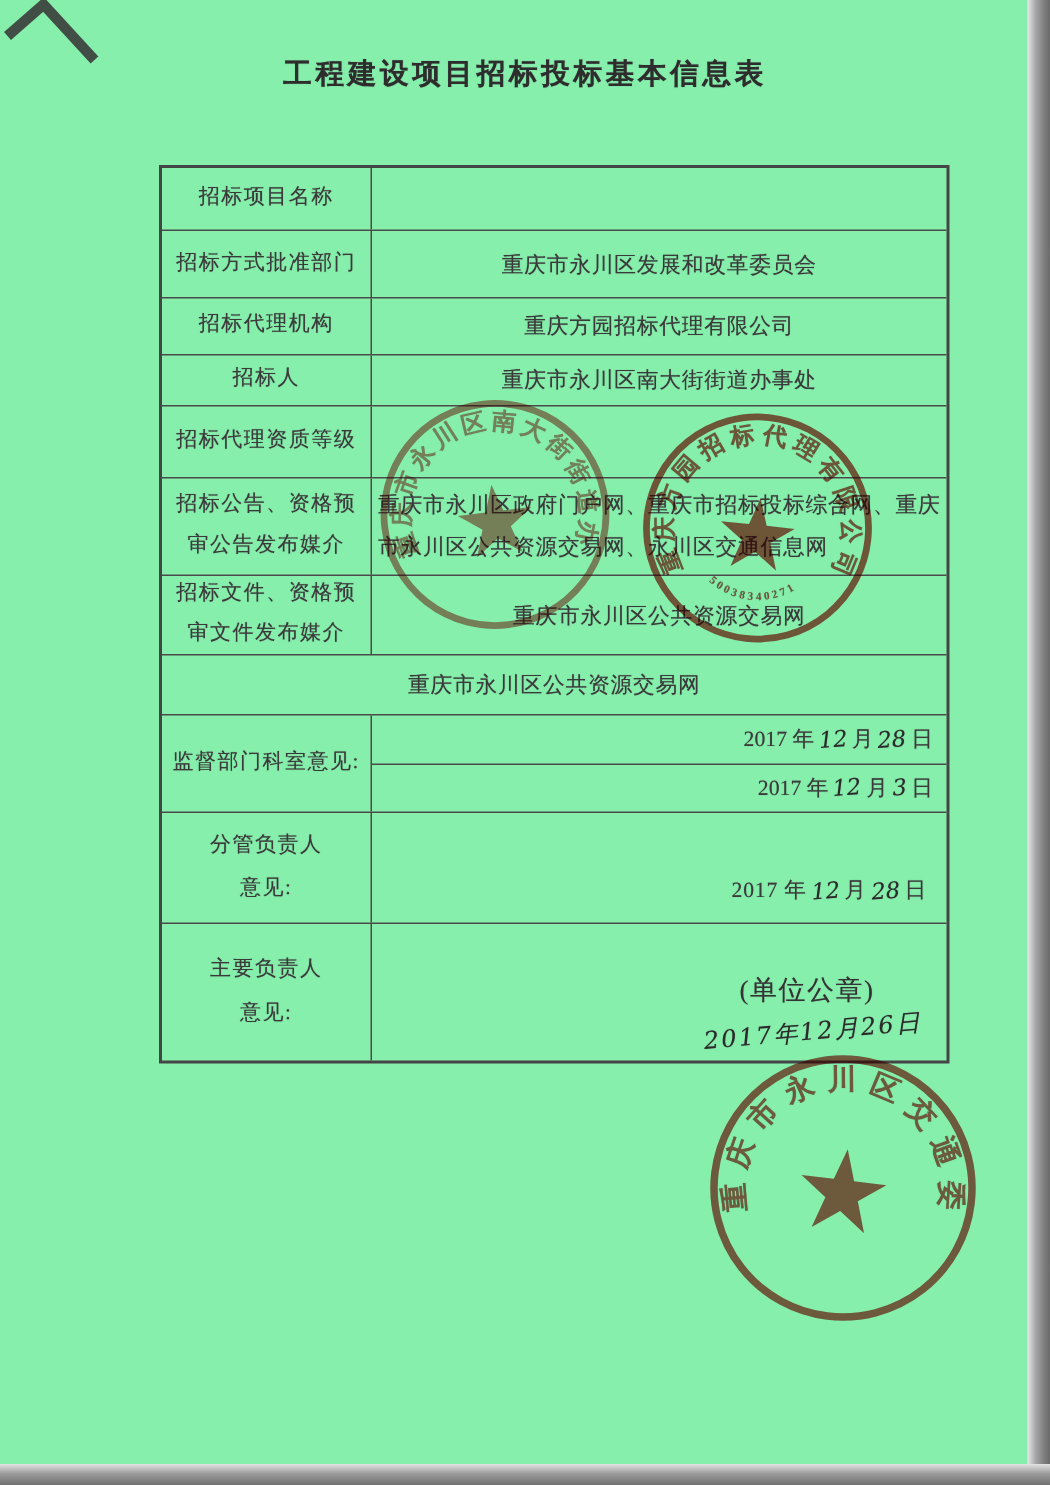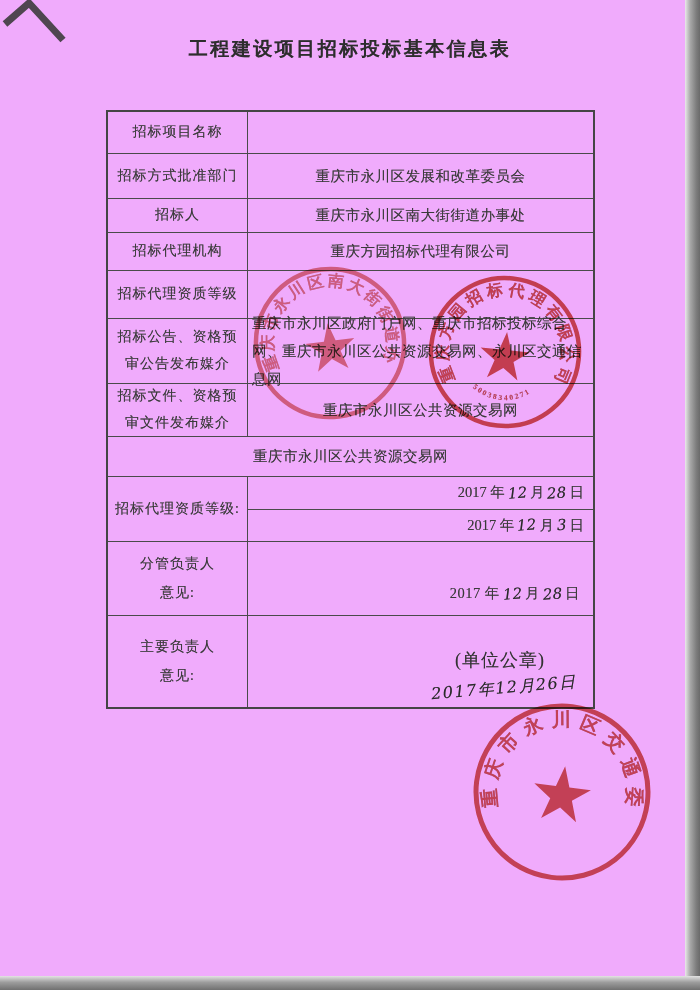--- a/index.html
+++ b/index.html
@@ -1,28 +1,28 @@
 <!DOCTYPE html>
 <html><head>
 <meta charset="utf-8">
 <style>
   html,body{margin:0;padding:0;background:#ffffff;}
   .page{
     position:relative;width:700px;height:990px;overflow:hidden;
-    background:#f0abfc;color:#3a3a3a;
+    background:#86efac;color:#3a3a3a;
     font-family:"Liberation Serif","DejaVu Serif",serif;
     text-shadow:0 0 .6px rgba(70,70,70,.55);
   }
   .title{
     position:absolute;top:36px;left:0;width:100%;margin:0;
     text-align:center;font-size:19px;font-weight:bold;letter-spacing:2.5px;color:#2d2d2d;
   }
   
   .tbl{
-    position:absolute;left:106px;top:110px;width:489px;
+    position:absolute;left:106px;top:110px;width:527px;
     border:2px solid #454545;box-sizing:border-box;
   }
   .row{display:flex;box-sizing:border-box;border-bottom:1.4px solid #4a4a4a;}
   .row:last-child{border-bottom:none;}
   .lbl{
     width:140px;flex:0 0 140px;box-sizing:border-box;border-right:1.4px solid #4a4a4a;
     display:flex;flex-direction:column;align-items:center;justify-content:center;
     text-align:center;font-size:14px;letter-spacing:1px;line-height:2.05;padding:2px 4px;
   }
   .val{
@@ -78,50 +78,50 @@
       <div class="lbl">招标项目名称</div>
     </div>
 
     <div class="row" style="height:45px">
       <div class="lbl">招标方式批准部门</div>
       <div class="val">重庆市永川区发展和改革委员会</div>
     </div>
 
 
 
+    <div class="row" style="height:38px">
+      <div class="lbl">招标代理机构</div>
+      <div class="val">重庆方园招标代理有限公司</div>
+    </div>
+
     <div class="row" style="height:34px">
       <div class="lbl">招标人</div>
       <div class="val">重庆市永川区南大街街道办事处</div>
     </div>
 
-    <div class="row" style="height:38px">
-      <div class="lbl">招标代理机构</div>
-      <div class="val">重庆方园招标代理有限公司</div>
-    </div>
-
     <div class="row" style="height:48px">
       <div class="lbl">招标代理资质等级</div>
     </div>
 
     <div class="row" style="height:65px">
       <div class="lbl" style="line-height:1.9">招标公告、资格预审公告发布媒介</div>
       <div class="val left">重庆市永川区政府门户网、重庆市招标投标综合网、重庆市永川区公共资源交易网、永川区交通信息网</div>
     </div>
 
     <div class="row" style="height:53px">
       <div class="lbl" style="line-height:1.9">招标文件、资格预审文件发布媒介</div>
       <div class="val">重庆市永川区公共资源交易网</div>
     </div>
 
     <div class="row" style="height:40px">
       <div class="val">重庆市永川区公共资源交易网</div>
     </div>
 
     <div class="row" style="height:65px">
-      <div class="lbl">招标代理资质等级:</div>
+      <div class="lbl">监督部门科室意见:</div>
       <div class="vcol">
         <div class="drow b">
           <span class="pr">2017 年</span>
           <span class="hand">12</span>
           <span class="pr">月</span>
           <span class="hand">28</span>
           <span class="pr">日</span>
         </div>
         <div class="drow">
           <span class="pr">2017 年</span>

